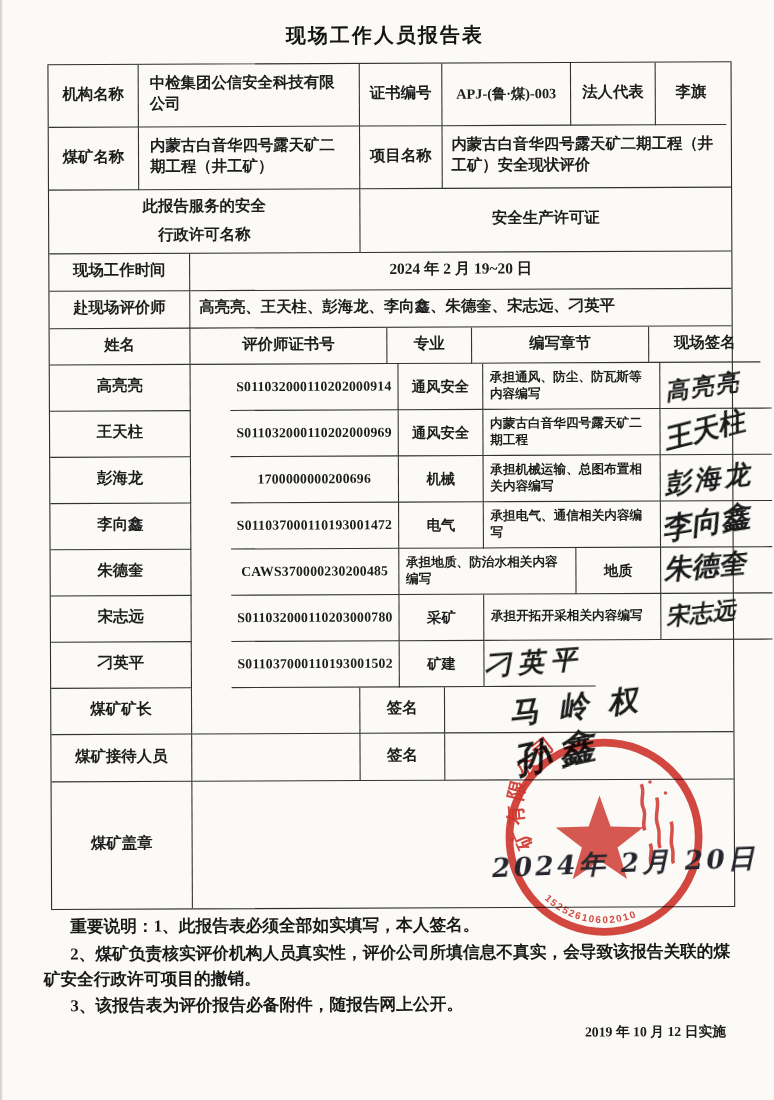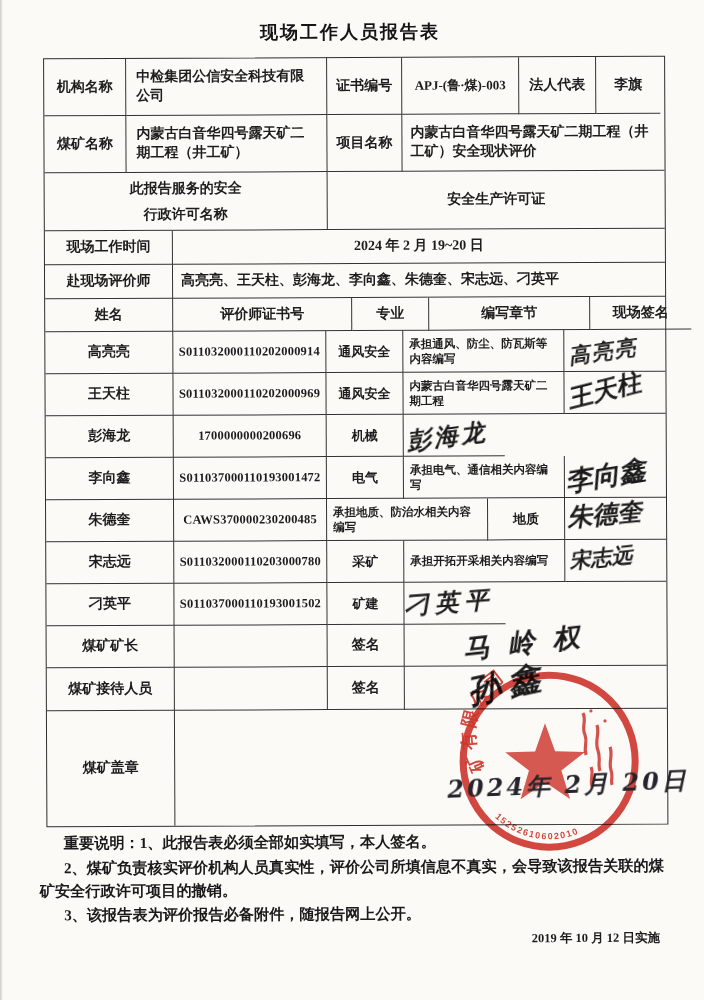--- a/index.html
+++ b/index.html
@@ -22,21 +22,21 @@
     border:1.6px solid #2e2e2e; background:transparent; }
   .row { display:flex; width:100%; }
   .c { flex:0 0 auto; display:flex; align-items:center; justify-content:center;
     border-right:1px solid #333; border-bottom:1px solid #333;
     font-size:14px; font-weight:600; text-align:center; line-height:1.35;
     padding:2px 4px; position:relative; color:#1d1d1d; }
   .c.lastc { border-right:none; }
   .row.lastr .c { border-bottom:none; }
   .val { font-weight:600; }
   .lft { justify-content:flex-start; text-align:left; }
-  .num { font-size:12.5px; letter-spacing:.2px; font-weight:600; }
+  .num { font-size:12.5px; letter-spacing:.2px; font-weight:600;margin-left:36px; }
   .chap { font-size:11.5px; text-align:left; justify-content:flex-start; padding:2px 6px; line-height:1.3; }
   .sigcell { overflow:visible; }
 
   .hw { font-style:italic; font-family:"DejaVu Serif","Liberation Serif",serif;
     color:#1b1b1b; white-space:nowrap; position:absolute; filter:blur(.2px); }
   .sig-s { font-size:21px; }
 
   .notes { position:absolute; left:38px; top:831px; width:636px;
     font-size:15.2px; font-weight:600; line-height:1.5; color:#1a1a1a; }
   .notes p { text-indent:1.6em; margin:0 0 2px 0; }
@@ -117,20 +117,21 @@
       <div class="c chap" style="width:161px">内蒙古白音华四号露天矿二期工程</div>
       <div class="c lastc sigcell" style="width:101px">
         <span class="hw" style="left:2px;top:2px;font-size:25px;transform:rotate(-14deg)">王天柱</span>
       </div>
     </div>
 
     <div class="row">
       <div class="c" style="width:128px;min-height:42px">彭海龙</div>
       <div class="c num" style="width:153px">1700000000200696</div>
       <div class="c" style="width:77px;font-size:13px">机械</div>
+      <div class="c chap" style="width:161px">承担机械运输、总图布置相关内容编写</div>
       <div class="c lastc sigcell" style="width:101px">
         <span class="hw" style="left:3px;top:6px;font-size:24px;transform:rotate(-7deg);letter-spacing:3px">彭海龙</span>
       </div>
     </div>
 
     <div class="row">
       <div class="c" style="width:128px;min-height:42px">李向鑫</div>
       <div class="c num" style="width:153px">S011037000110193001472</div>
       <div class="c" style="width:77px;font-size:13px">电气</div>
       <div class="c chap" style="width:161px">承担电气、通信相关内容编写</div>

